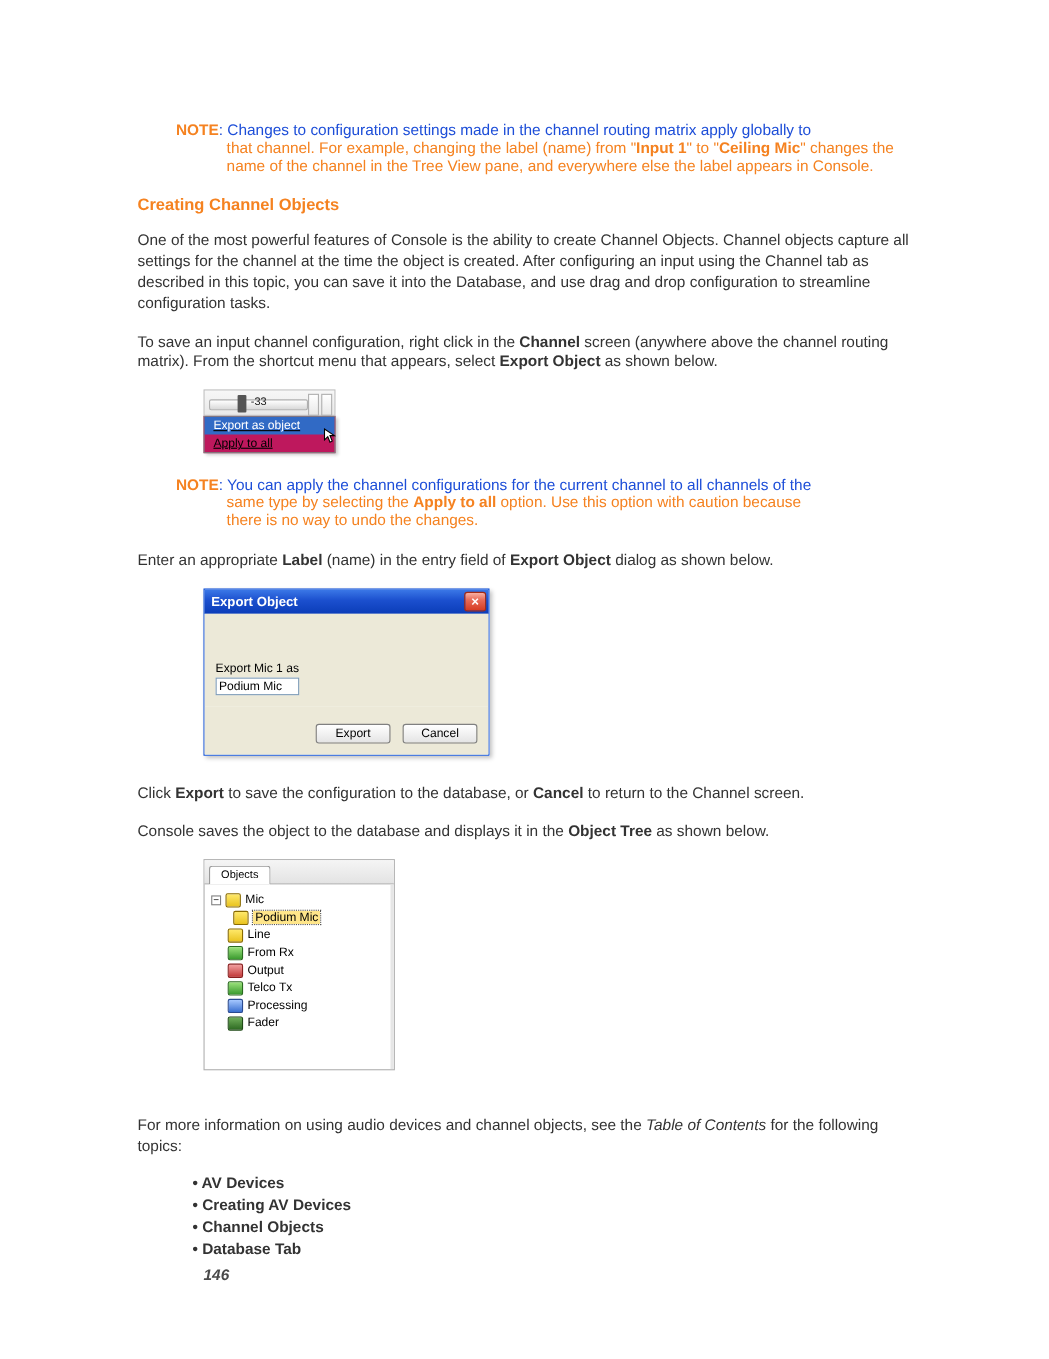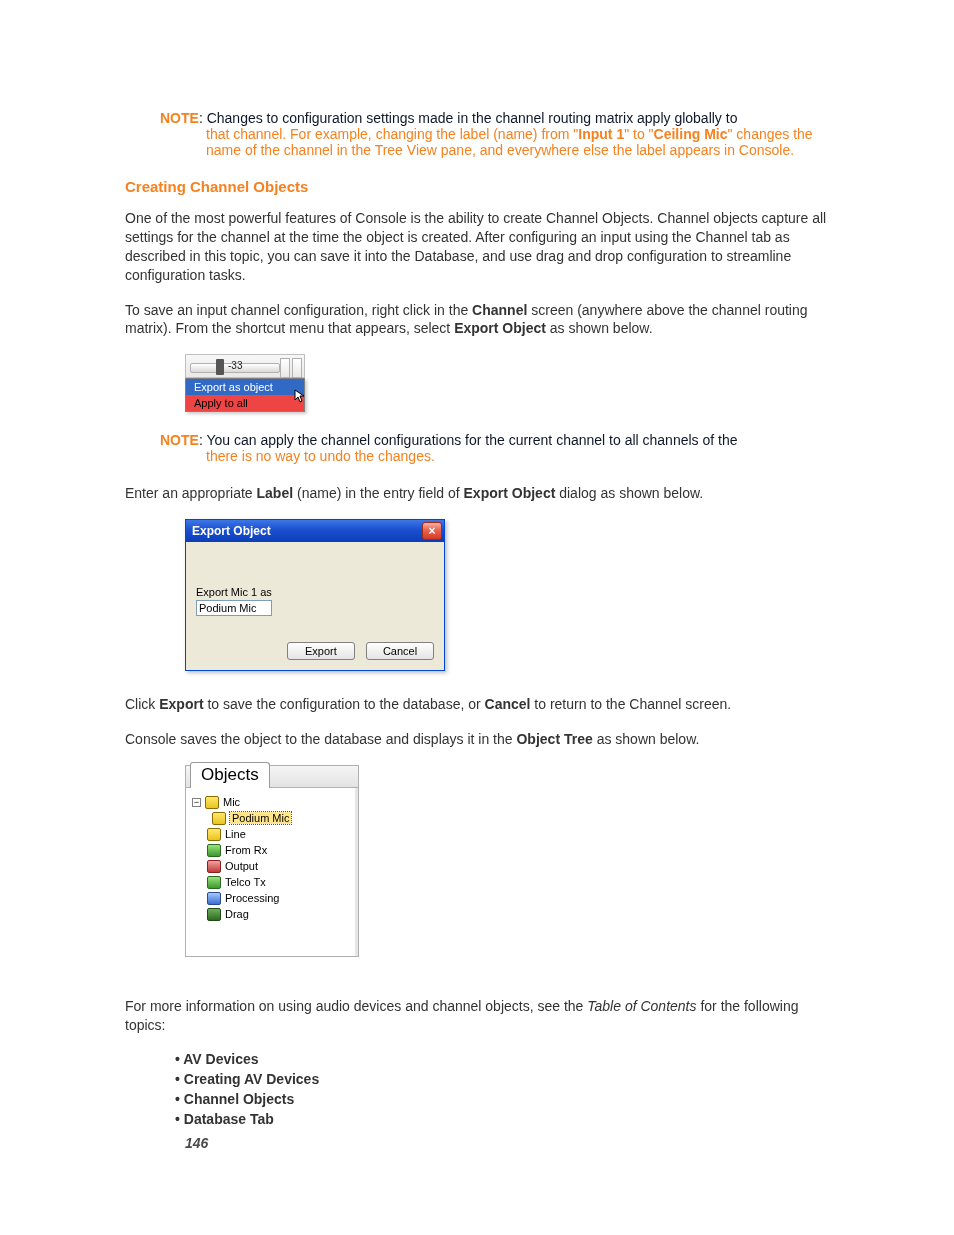--- a/index.html
+++ b/index.html
@@ -18,21 +18,21 @@
     width: 954px;
   }
   .note-block {
     margin: 0 0 20px 35px;
   }
   .note-block .note-label {
     color: #f58220;
     font-weight: bold;
   }
   .note-block .note-text {
-    color: #0f172a;
+    color: #1d4ed8;
   }
   .note-body-indent {
     margin-left: 46px;
     display: block;
     color: #f58220;
   }
   .note-flex {
     display: block;
     color: #f58220;
   }
@@ -50,20 +50,21 @@
   .bold { font-weight: bold; }
   .italic { font-style: italic; }
 
   
   .fig-context {
     margin: 8px 0 20px 60px;
     width: 120px;
     font-family: Tahoma, Arial, sans-serif;
     font-size: 11px;
     color: #000;
+    text-decoration: underline;
   }
   .fig-context .slider {
     height: 24px;
     background: linear-gradient(#f7f7f7, #e9e9e9);
     border: 1px solid #bfbfbf;
     position: relative;
     display:flex;
     align-items:center;
     box-sizing:border-box;
   }
@@ -81,21 +82,21 @@
     position:absolute; left:42px; top:5px; font-size:10px; color:#222;
   }
   .fig-context .slider .sideboxes {
     position:absolute; right:2px; top:3px; display:flex; gap:2px;
   }
   .fig-context .slider .sideboxes div {
     width:8px; height:18px; border:1px solid #b0b0b0; background:linear-gradient(#fff,#e8e8e8);
   }
   .fig-context .menu {
     border:1px solid #808080;
-    background:#ef4444;
+    background:#be185d;
     box-shadow: 2px 2px 3px rgba(0,0,0,.2);
   }
   .fig-context .menu .mi {
     padding:2px 8px;
     white-space:nowrap;
   }
   .fig-context .menu .mi.sel {
     background:#316ac5;
     color:#fff;
   }
@@ -189,21 +190,21 @@
     align-items:flex-end;
     padding-left:4px;
     box-sizing:border-box;
   }
   .fig-tree .tabrow .tab {
     border:1px solid #9a9a9a;
     border-bottom:none;
     background:#fff;
     padding:2px 10px 3px 10px;
     border-radius:3px 3px 0 0;
-    font-size:17px;
+    font-size:10px;
     position:relative;
     top:1px;
   }
   .fig-tree .treebody {
     flex:1;
     padding:6px 4px;
     overflow:hidden;
     position:relative;
   }
   .fig-tree .node {
@@ -304,20 +305,23 @@
             <path d="M1 1 L1 11 L4 8 L6 13 L8 12 L6 7 L10 7 Z" fill="#fff" stroke="#000" stroke-width="1"></path>
           </svg>
       </div>
     </div>
   </div>
 
   <div class="note-block" style="text-align:justify;">
     <div class="note-flex">
       <span class="note-label">NOTE</span><span class="note-text">: You can apply the channel configurations for the current channel to all channels of the</span>
     </div>
+    <span class="note-body-indent">
+      <span>same type by selecting the </span><span class="bold" style="color:#f58220;">Apply to all</span><span> option. Use this option with caution because</span>
+    </span>
     <span class="note-body-indent" style="text-align:left;">there is no way to undo the changes.</span>
   </div>
 
   <p class="body">
     <span>Enter an appropriate </span><span class="bold">Label</span><span> (name) in the entry field of </span><span class="bold">Export Object</span><span> dialog as shown below.</span>
   </p>
 
   <div class="fig-dialog">
     <div class="titlebar">
       <span>Export Object</span>
@@ -378,21 +382,21 @@
         <span>Telco Tx</span>
       </div>
       <div class="node indent1">
         <span style="width:11px;"></span>
         <span class="ico blue"></span>
         <span>Processing</span>
       </div>
       <div class="node indent1">
         <span style="width:11px;"></span>
         <span class="ico dgreen"></span>
-        <span>Drag</span>
+        <span>Fader</span>
       </div>
       <div class="scroll-ghost"></div>
     </div>
   </div>
 
   <p class="body">
     <span>For more information on using audio devices and channel objects, see the </span><span class="italic">Table of Contents</span><span> for the following topics:</span>
   </p>
 
   <ul class="topics">

